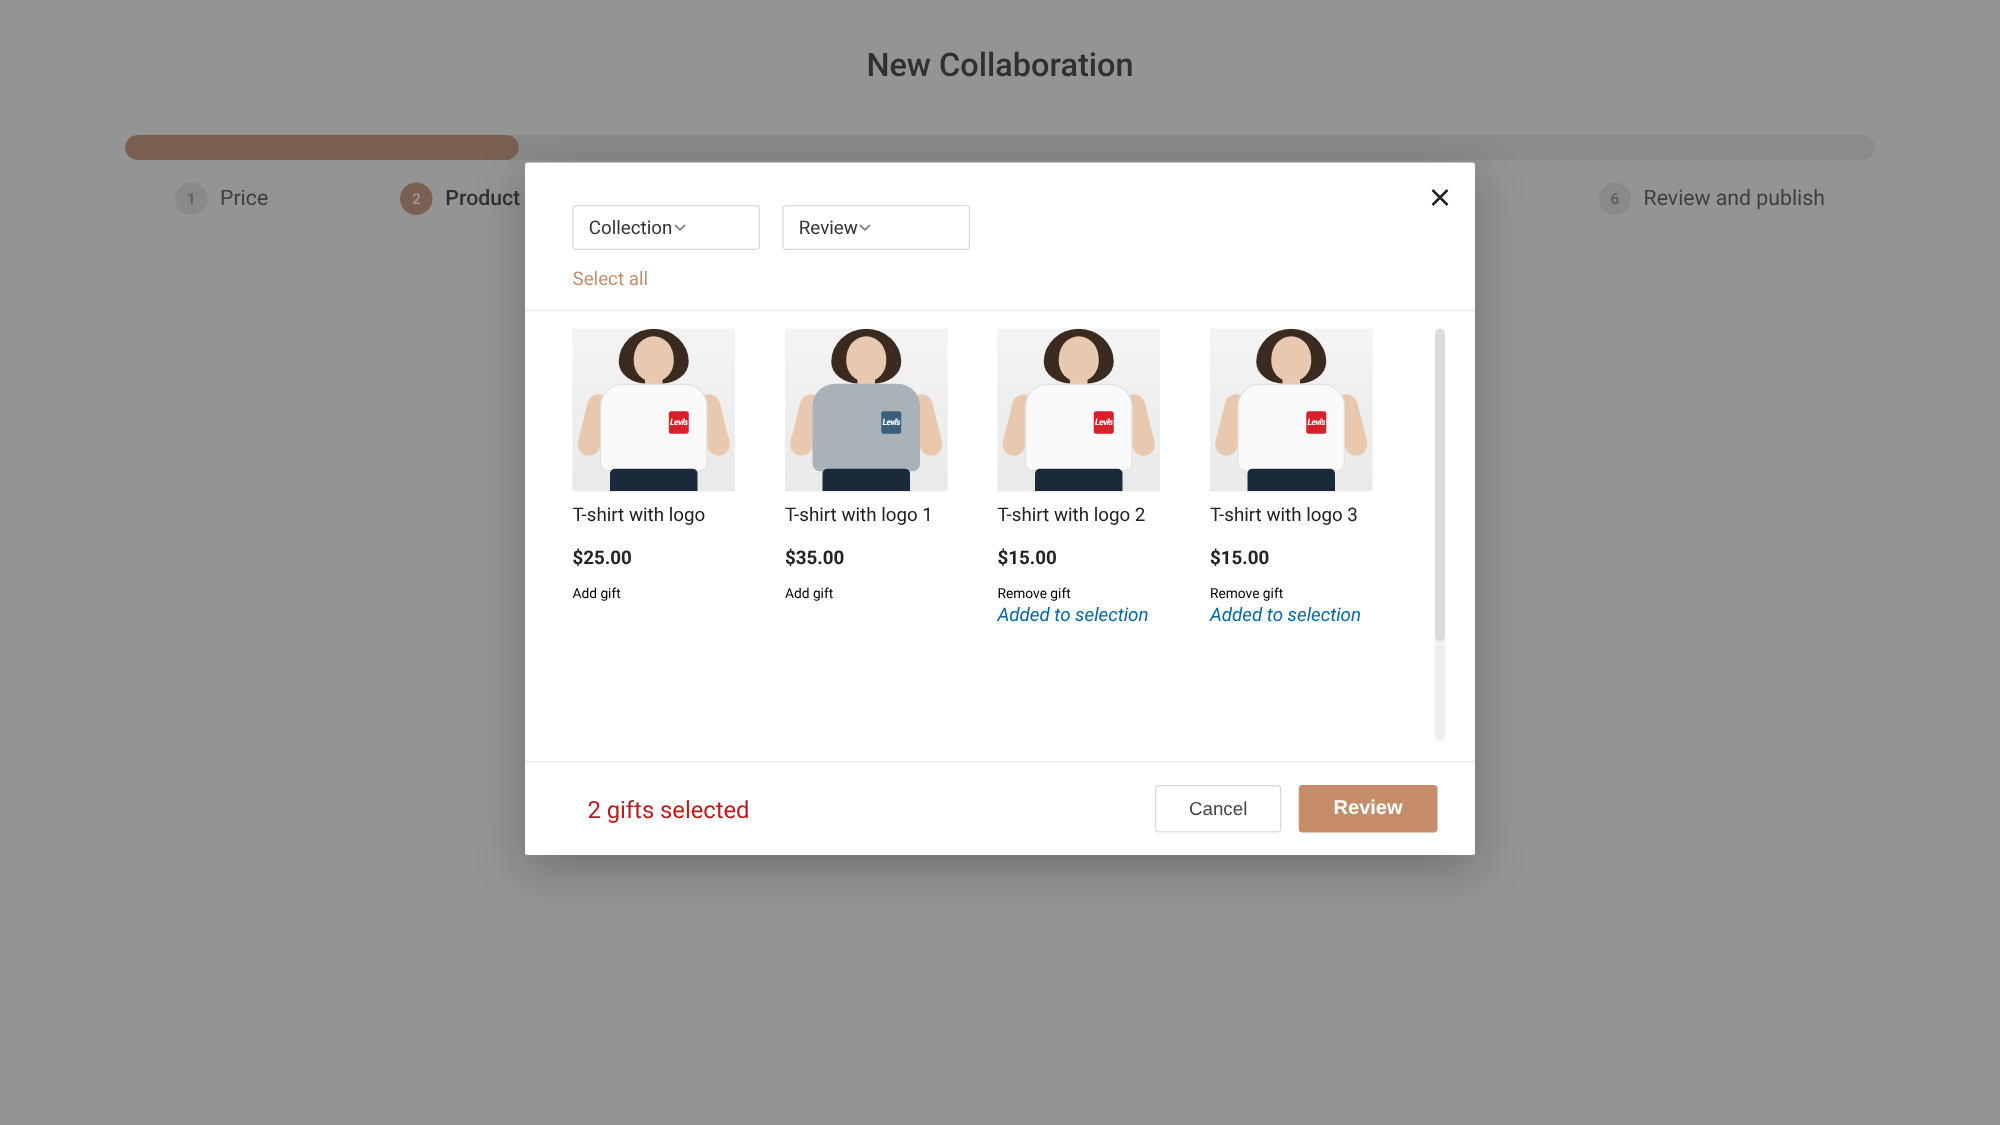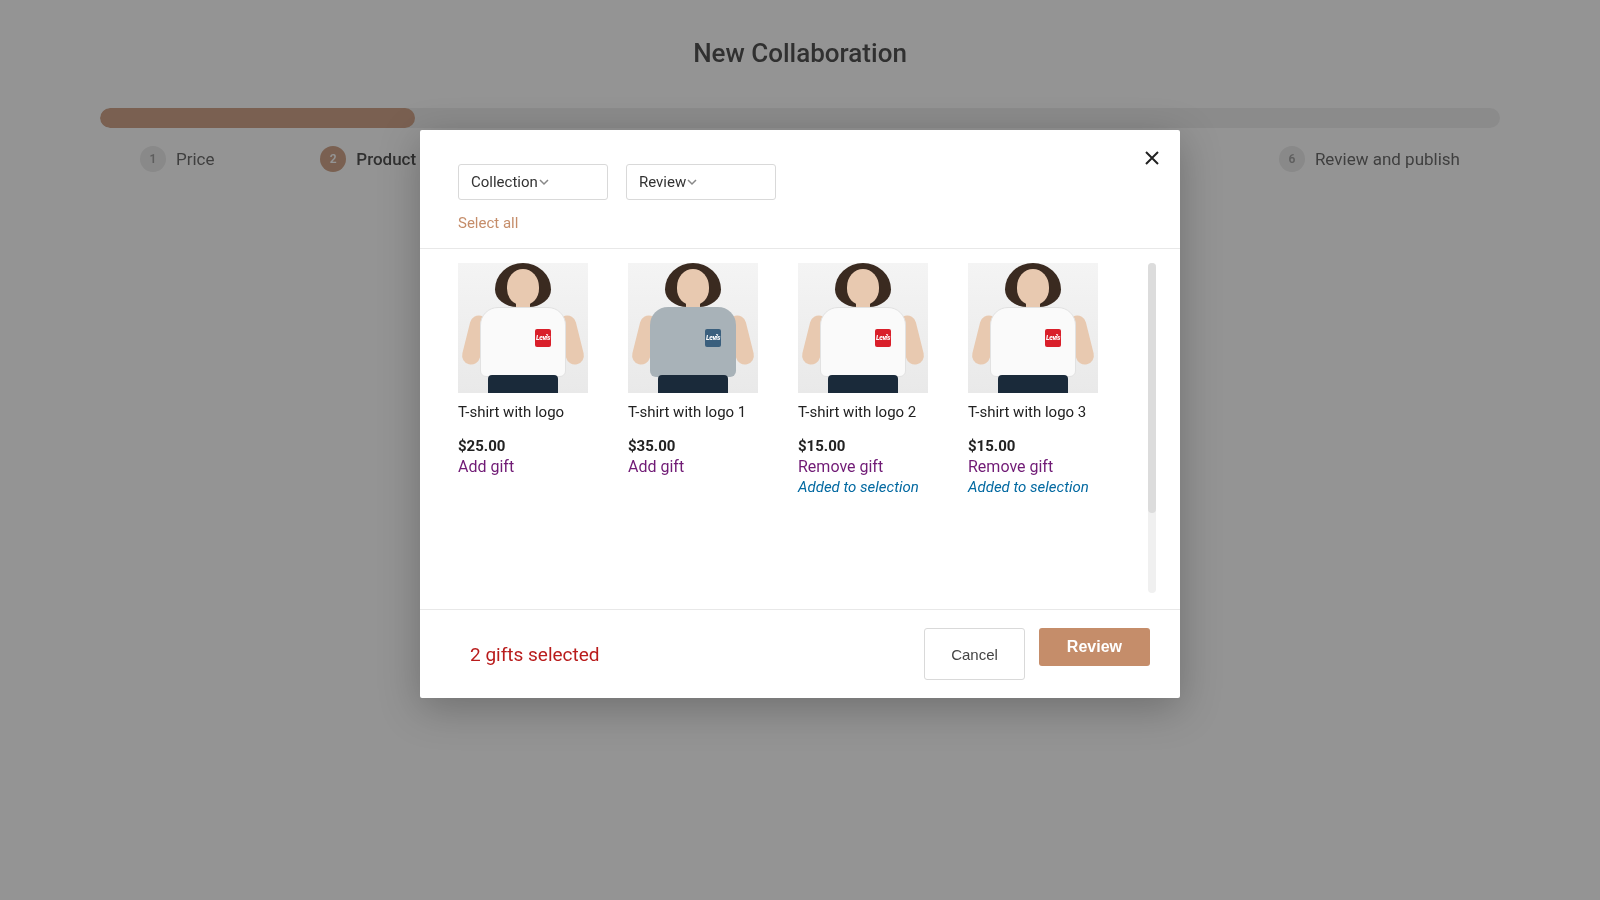--- a/index.html
+++ b/index.html
@@ -34,31 +34,31 @@
   .select-all { margin-top: 14px; font-size: 15px; color: #c58d6a; cursor: pointer; display:inline-block; }
 
   .divider { height: 1px; background: #e8e8e8; width: 100%; }
 
   .modal-body { position: relative; padding: 14px 38px 30px; height: 360px; overflow: hidden; }
   .grid { display: grid; grid-template-columns: repeat(4, 130px); gap: 40px; }
   .prod { display: flex; flex-direction: column; }
   .prod-img { width: 130px; height: 130px; background: #eee; position: relative; overflow: hidden; }
   .prod-name { font-size: 15px; color: #222; margin-top: 10px; line-height: 1.3; }
   .prod-price { font-size: 15px; font-weight: 700; color: #222; margin-top: 14px; }
-  .prod-action { font-size: 16px; color: #701a75; margin-top: 2px; cursor: pointer; }
+  .prod-action { font-size: 11px; color: #000000; margin-top: 13px; cursor: pointer; }
   .prod-status { font-size: 15px; color: #0369a1; font-style: italic; margin-top: 2px; }
 
   
   .scroll-track { position:absolute; right: 24px; top: 14px; width: 8px; height: 330px; background: #f0f0f0; border-radius: 4px; }
   .scroll-thumb { width:8px; height: 250px; background: #dcdcdc; border-radius: 4px; }
 
   .modal-foot { border-top: 1px solid #e8e8e8; padding: 18px 30px; display: flex; align-items: center; justify-content: space-between; }
   .foot-left { font-size: 19px; color: #b91c1c; padding-left: 20px; }
   .foot-right { display: flex; gap: 14px; }
-  .btn-cancel { height: 52px; padding: 0 26px; border: 1px solid #d9d9d9; background: #fff; color: #444; border-radius: 3px; font-size: 15px; cursor: pointer; }
+  .btn-cancel { height: 38px; padding: 0 26px; border: 1px solid #d9d9d9; background: #fff; color: #444; border-radius: 3px; font-size: 15px; cursor: pointer; }
   .btn-primary { height: 38px; padding: 0 28px; border: none; background: #c58d6a; color: #fff; border-radius: 3px; font-size: 16px; font-weight: 600; cursor: pointer; }
 
   
   .model-bg { position:absolute; inset:0; background: linear-gradient(#f4f4f4,#e9e9e9); }
   .model-head { position:absolute; top:6px; left:50%; transform:translateX(-50%); width:32px; height:36px; background:#e8c9b0; border-radius:50% 50% 45% 45%; }
   .model-hair { position:absolute; top:0; left:50%; transform:translateX(-50%); width:56px; height:44px; background:#3a2a20; border-radius:50% 50% 40% 40% / 60% 60% 40% 40%; }
   .model-neck { position:absolute; top:38px; left:50%; transform:translateX(-50%); width:14px; height:10px; background:#e8c9b0; }
   .model-torso { position:absolute; top:44px; left:50%; transform:translateX(-50%); width:86px; height:70px; border-radius:18px 18px 6px 6px; }
   .tee-white { background:#fafafa; border:1px solid #e2e2e2; }
   .tee-grey  { background:#a8b2b8; }

